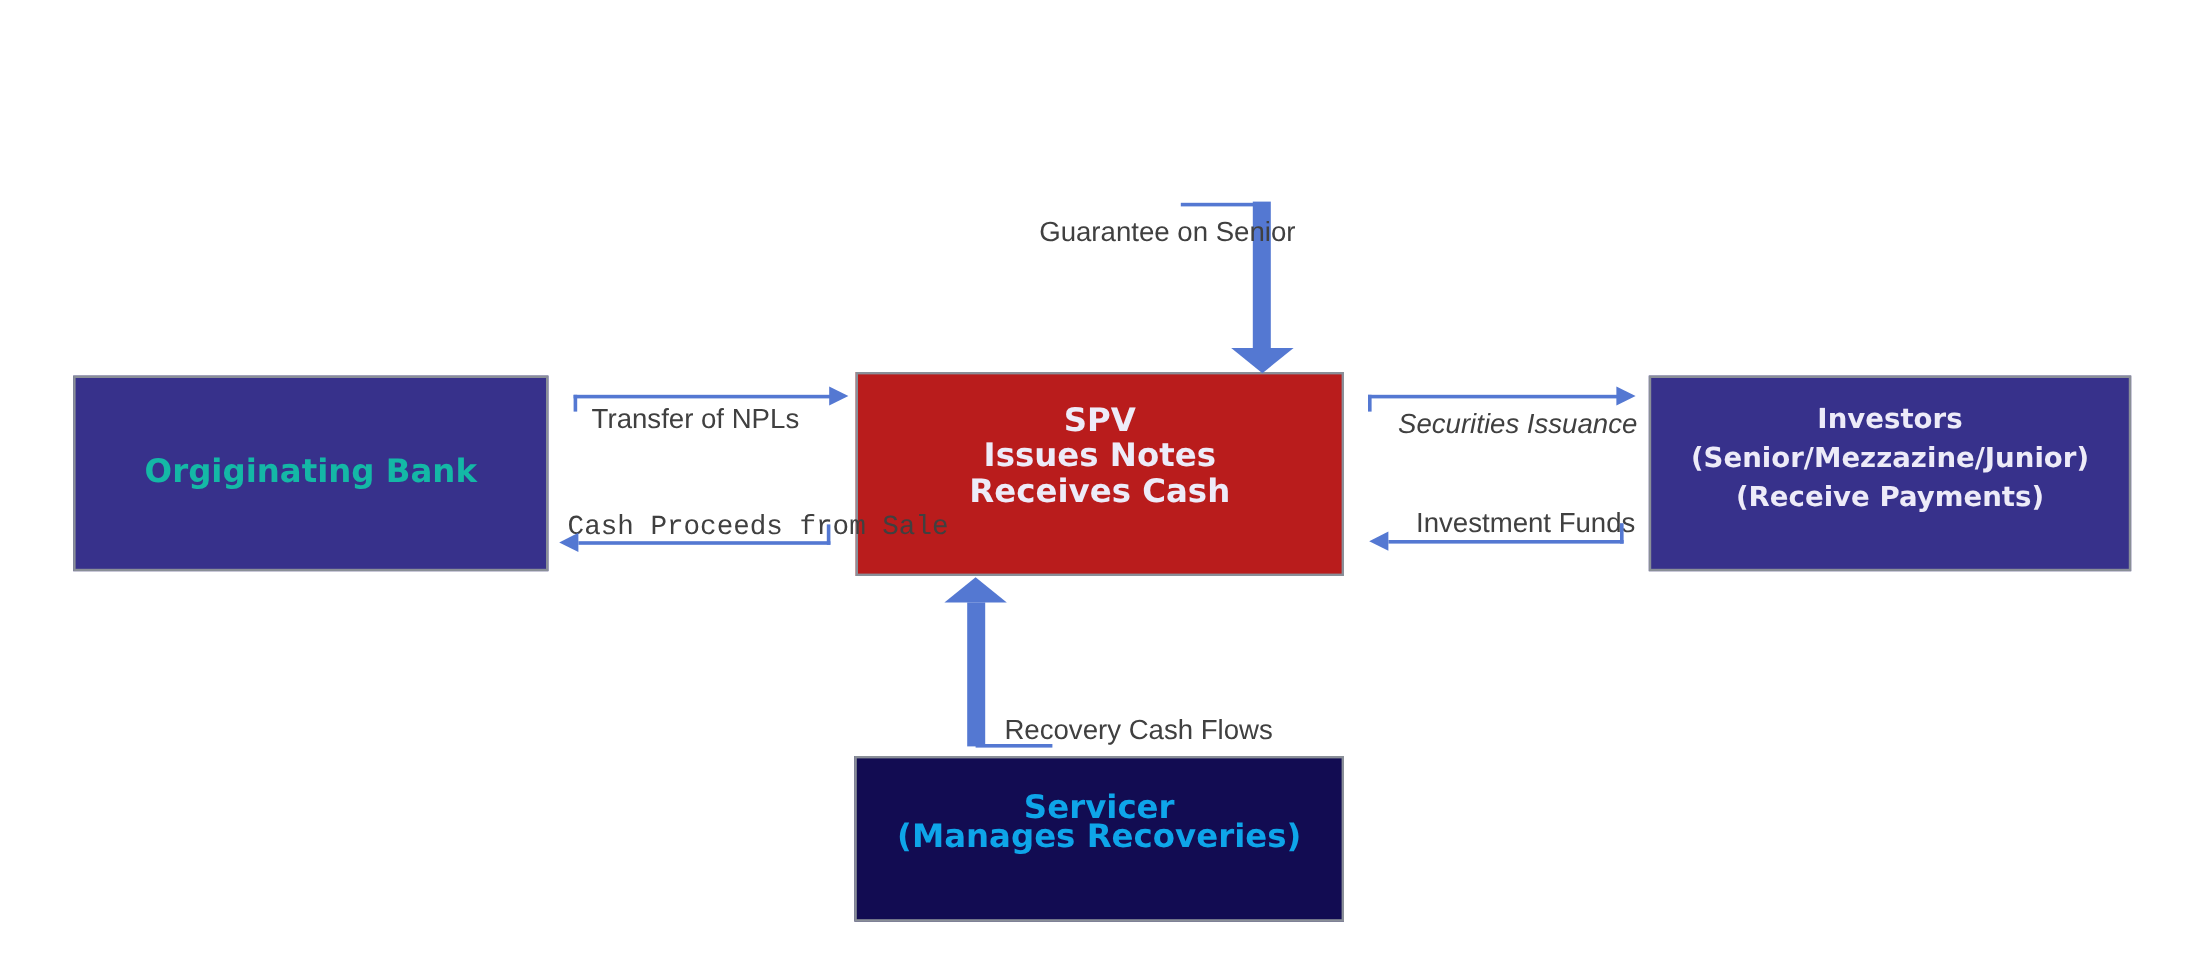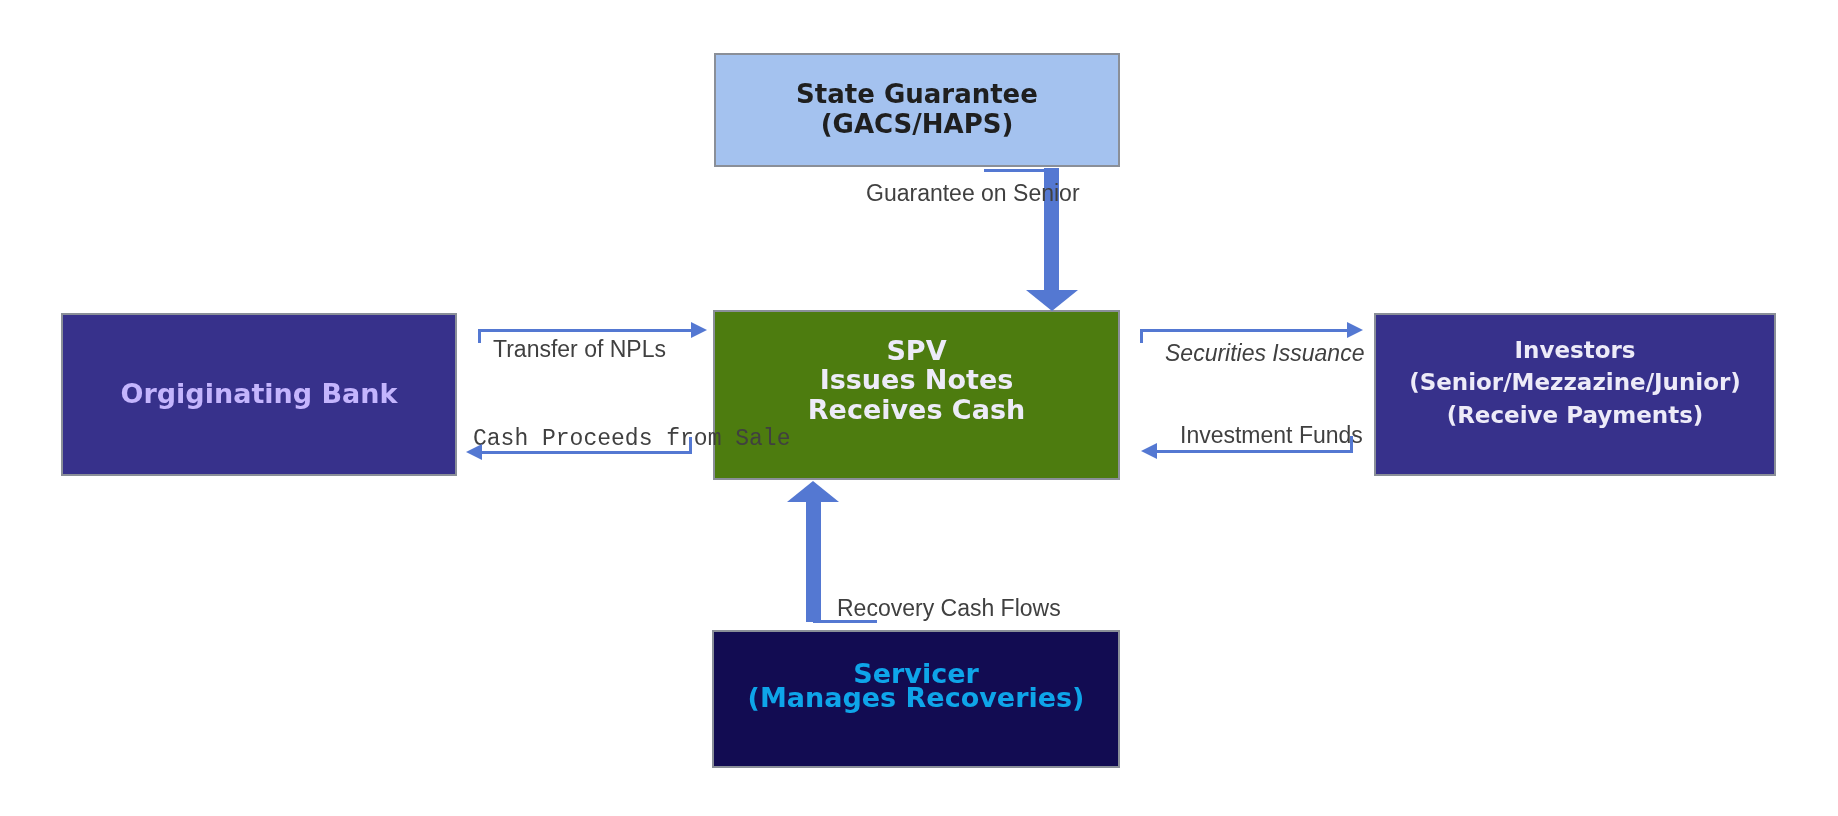--- a/index.html
+++ b/index.html
@@ -21,21 +21,21 @@
     font-weight:bold;
     box-sizing:border-box;
   }
   .node .line{display:block;white-space:nowrap;}
   #node-state-guarantee{
     left:714px;top:53px;width:406px;height:114px;
     color:#1f1f1f;font-size:26px;line-height:1.15;
   }
   #node-originating-bank{
     left:61px;top:313px;width:396px;height:163px;
-    color:#c4b5fd;font-size:27px;line-height:1.42;
+    color:#14b8a6;font-size:27px;line-height:1.42;
   }
   #node-spv{
     left:713px;top:310px;width:407px;height:170px;
     color:#edebf8;font-size:27px;line-height:1.08;
     padding-bottom:30px;
   }
   #node-investors{
     left:1374px;top:313px;width:402px;height:163px;
     color:#edebf8;font-size:23px;line-height:1.4;
     padding-bottom:24px;
@@ -57,30 +57,26 @@
   .tri-right{border-top:8px solid transparent;border-bottom:8px solid transparent;border-left:16px solid #5478d2;}
   .tri-left{border-top:8px solid transparent;border-bottom:8px solid transparent;border-right:16px solid #5478d2;}
   .tri-down-big{border-left:26px solid transparent;border-right:26px solid transparent;border-top:21px solid #5478d2;}
   .tri-up-big{border-left:26px solid transparent;border-right:26px solid transparent;border-bottom:21px solid #5478d2;}
 </style>
 </head>
 <body>
 
 <div class="canvas">
 
-  <div class="node" id="node-state-guarantee" style="background-color: rgb(164, 194, 239);">
-    <span class="line">State Guarantee</span>
-    <span class="line">(GACS/HAPS)</span>
-  </div>
 
   <div class="node" id="node-originating-bank" style="background-color: rgb(55, 49, 139);">
     <span class="line">Orgiginating Bank</span>
   </div>
 
-  <div class="node" id="node-spv" style="background-color: #4d7c0f;">
+  <div class="node" id="node-spv" style="background-color: #b91c1c;">
     <span class="line">SPV</span>
     <span class="line">Issues Notes</span>
     <span class="line">Receives Cash</span>
   </div>
 
   <div class="node" id="node-investors" style="background-color: rgb(55, 49, 139);">
     <span class="line">Investors</span>
     <span class="line">(Senior/Mezzazine/Junior)</span>
     <span class="line">(Receive Payments)</span>
   </div>

